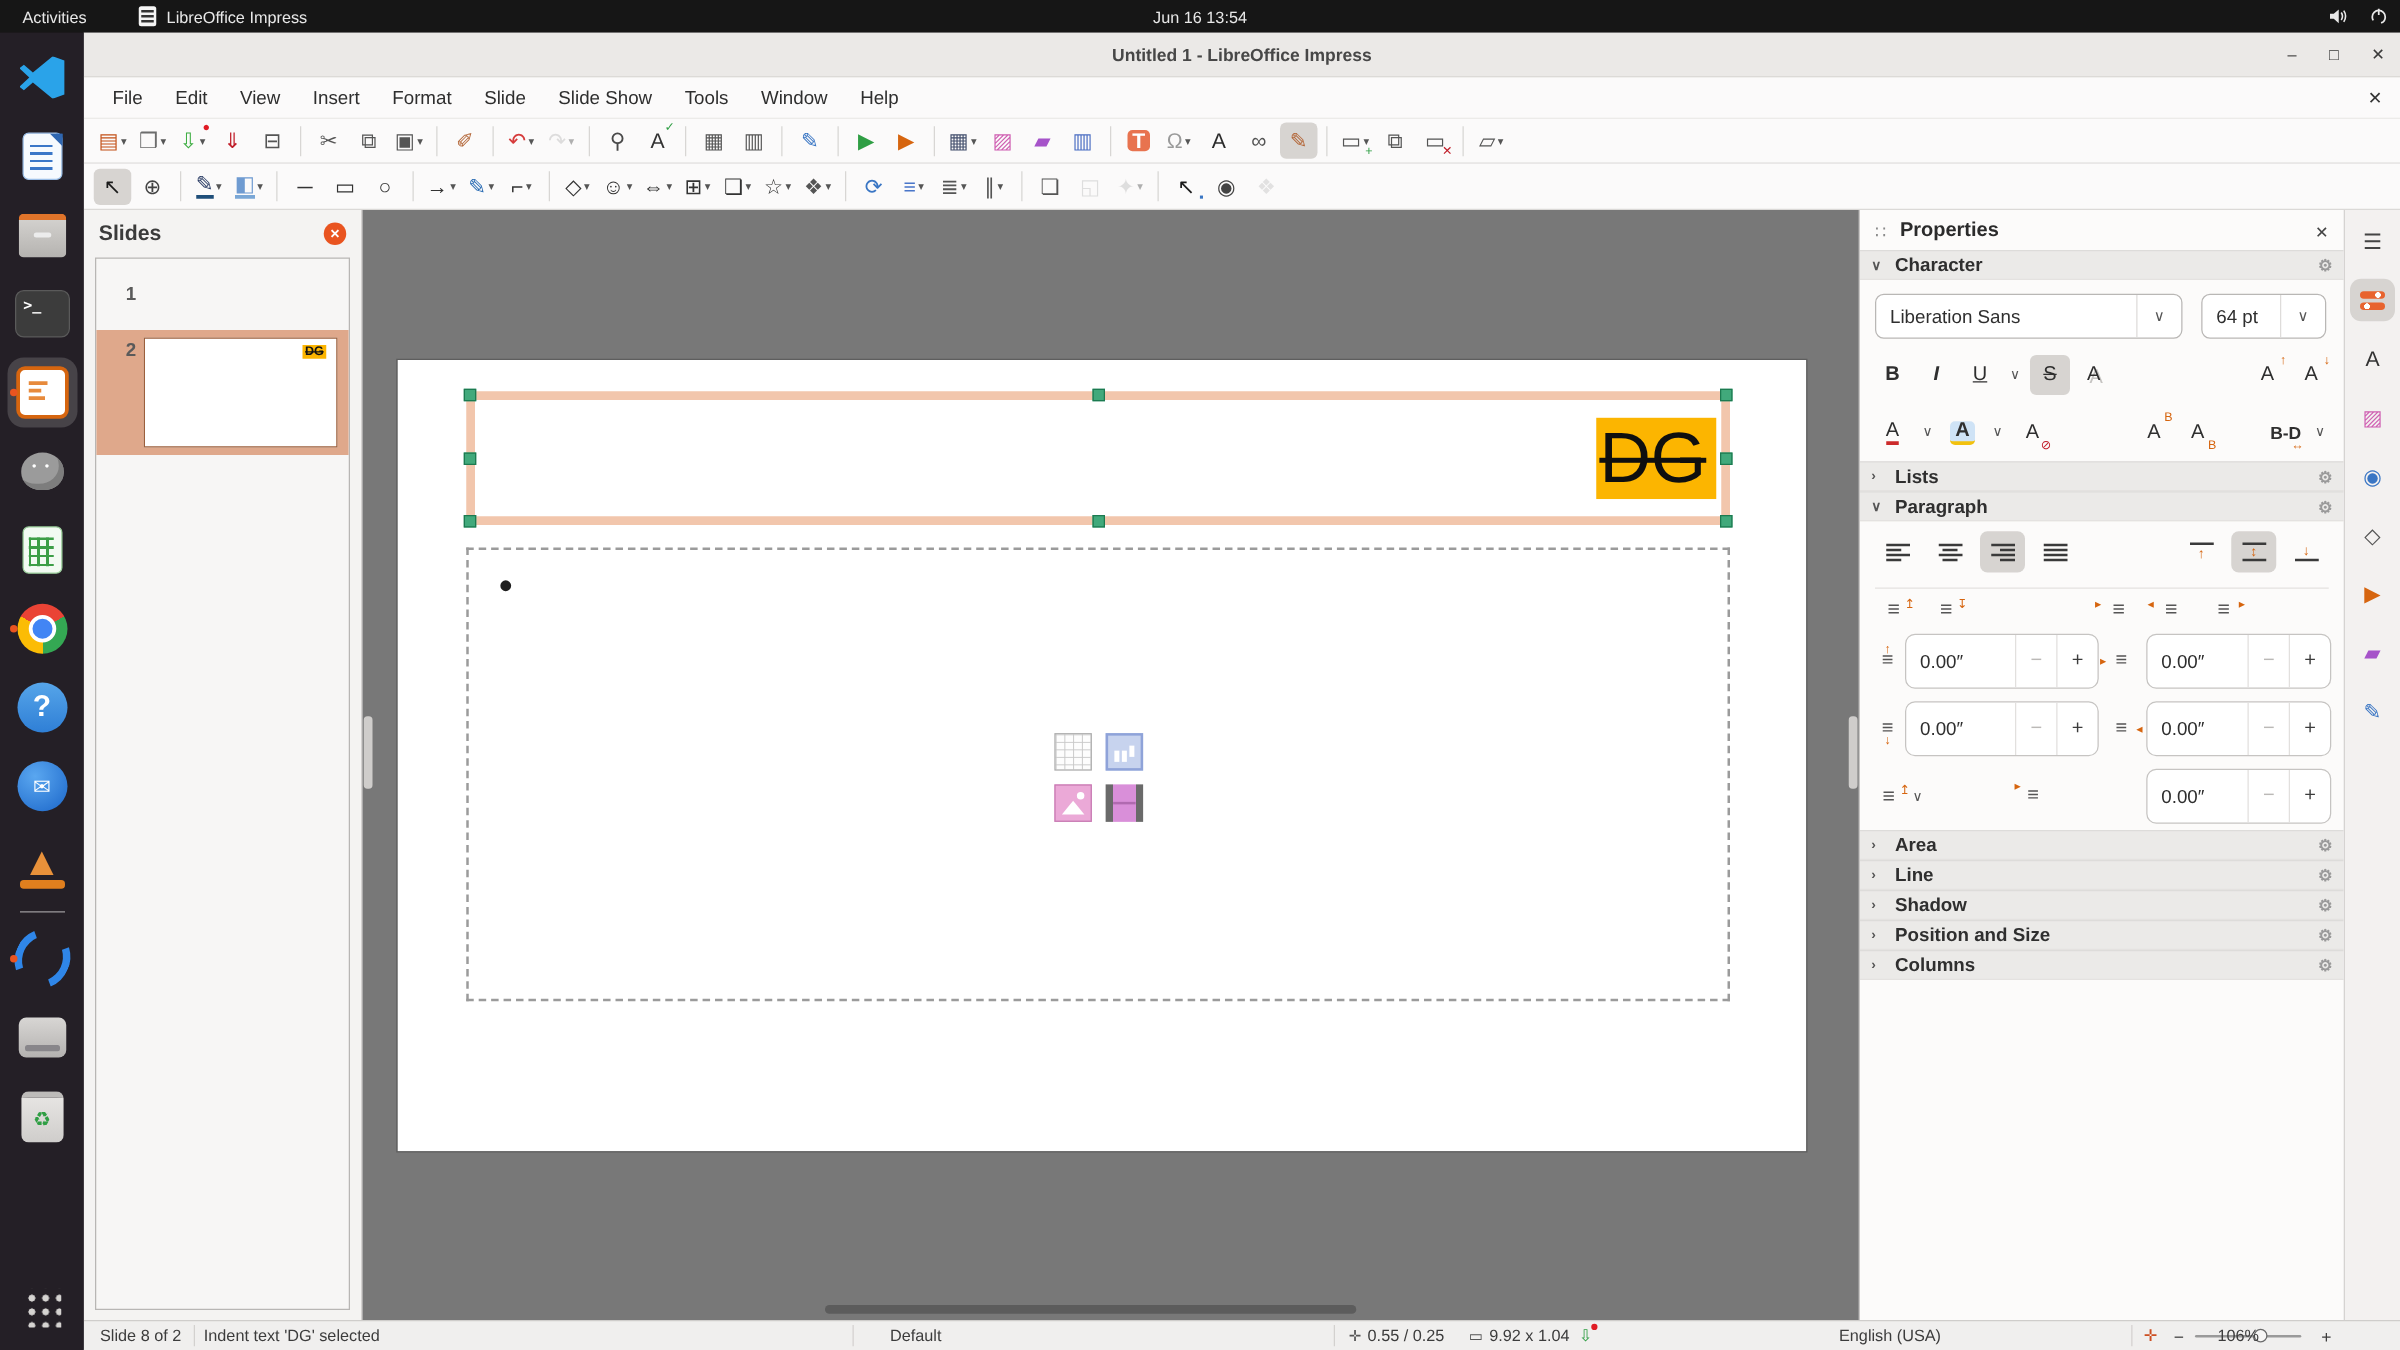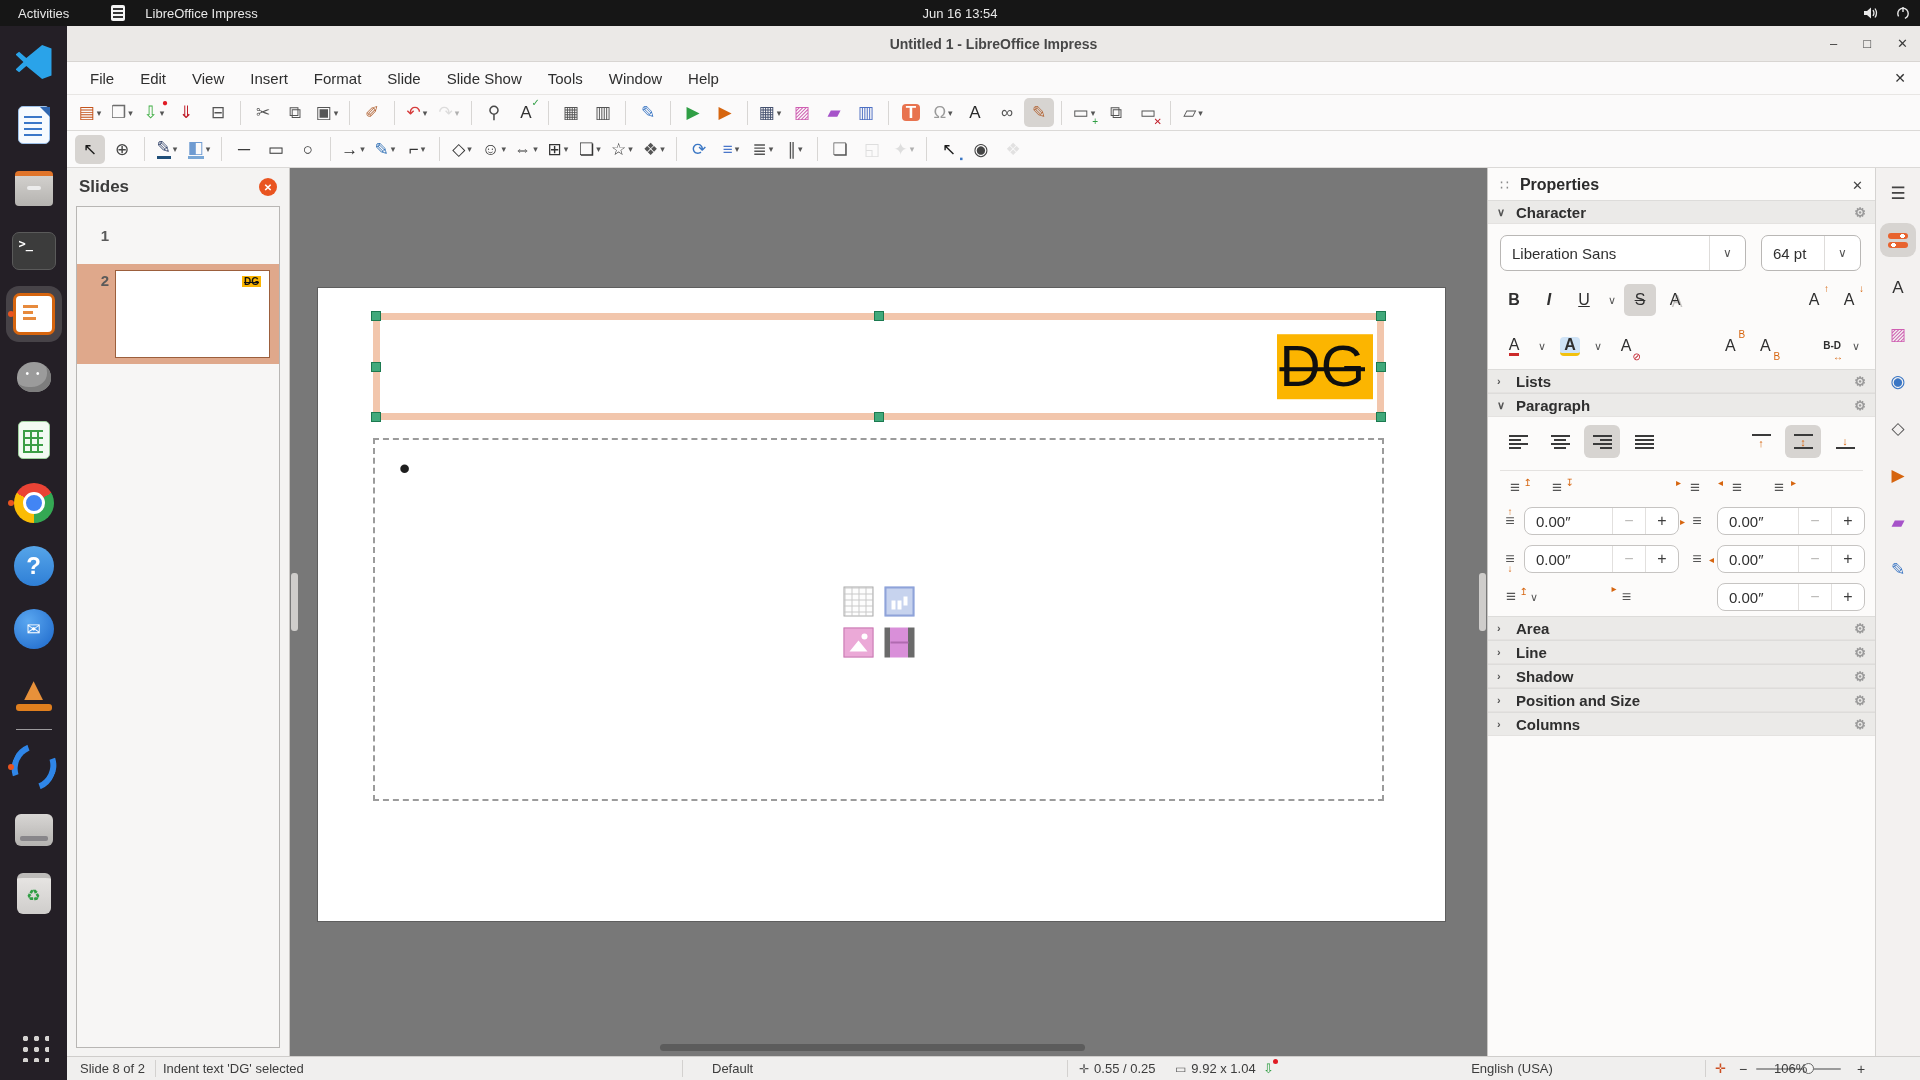--- a/index.html
+++ b/index.html
@@ -1,21 +1,21 @@
 <!DOCTYPE html>
 <html><head>
 <meta charset="utf-8">
 <style>
   * { margin:0; padding:0; box-sizing:border-box; }
   html,body { width:1920px; height:1080px; overflow:hidden; font-family:"Liberation Sans",sans-serif; background:#787878; }
 
   
   .topbar { position:fixed; left:0; top:0; width:1920px; height:26px; background:#161616; color:#e8e8e8; font-size:13px; display:flex; align-items:center; z-index:50; }
   .tb-activities { padding:0 18px; height:100%; display:flex; align-items:center; }
-  .tb-app { display:flex; align-items:center; gap:20px; margin-left:24px; }
+  .tb-app { display:flex; align-items:center; gap:8px; margin-left:24px; }
   .tb-appicon { width:14px; height:16px; background:#f4f4f4; border-radius:2px; position:relative; }
   .tb-appicon::before { content:""; position:absolute; left:2px; top:3px; right:2px; height:2px; background:#333; box-shadow:0 4px 0 #333, 0 8px 0 #333; }
   .tb-clock { position:absolute; left:50%; transform:translateX(-50%); }
   .tb-right { position:absolute; right:10px; display:flex; gap:16px; align-items:center; }
   .tb-right svg { display:block; }
 
   
   .dock { position:fixed; left:0; top:26px; bottom:0; width:67px; background:#241f26; display:flex; flex-direction:column; align-items:center; padding:8px 0 6px; gap:7px; z-index:40; }
   .dock-item { position:relative; width:56px; height:56px; display:flex; align-items:center; justify-content:center; flex:0 0 auto; }
   .dock-item.active { background:rgba(255,255,255,.16); border-radius:13px; }
@@ -123,21 +123,21 @@
   .combo .val { flex:1; display:flex; align-items:center; padding:0 11px; }
   .combo .arrow { width:36px; border-left:1px solid #dedcda; display:flex; align-items:center; justify-content:center; color:#555; font-size:12px; }
   .combo.font { width:246px; }
   .combo.size { width:100px; }
   .btnrow { display:flex; align-items:center; gap:3px; padding:7px 10px; }
   [data-name="bold-button"] .glyph { font-weight:700; }
   [data-name="italic-button"] .glyph { font-style:italic; font-weight:600; }
   [data-name="underline-button"] .glyph { text-decoration:underline; }
   [data-name="strikethrough-button"] .glyph { text-decoration:line-through; }
   [data-name="shadow-button"] .glyph { text-shadow:2px 2px 0 #c6c4c2; }
-  [data-name="character-spacing-button"] .glyph { font-size:10px; font-weight:700;padding-left:36px; }
+  [data-name="character-spacing-button"] .glyph { font-size:14px; font-weight:700;padding-left:36px; }
   .btnrow .tbtn { height:32px; min-width:32px; font-size:16px; }
   .dd-btn { min-width:18px !important; padding:0 !important; }
   .dd-btn .glyph { font-size:11px; color:#555; }
 
   .align-row { display:flex; align-items:center; gap:6px; padding:8px 12px 10px; }
   .al { width:36px; height:33px; border-radius:6px; display:flex; align-items:center; justify-content:center; }
   .al.active { background:#d7d4d1; }
   .albars { width:19px; display:flex; flex-direction:column; gap:2px; }
   .albars i { height:2px; background:#3a3a3a; }
   .al-left .albars i:nth-child(2n){ width:12px; align-self:flex-start; }
@@ -159,21 +159,21 @@
   .mini::after { position:absolute; font-size:10px; color:#d6650f; right:-4px; top:1px; }
   .pi-incsp::after { content:"↥"; } .pi-decsp::after { content:"↧"; }
   .pi-incin::after { content:"▸"; left:-6px; right:auto; } .pi-decin::after { content:"◂"; left:-6px; right:auto; } .pi-hangin::after { content:"▸"; }
   .ind-group { margin-left:96px; display:flex; gap:16px; }
   .frow { display:flex; align-items:center; padding:5px 10px; }
   .fic { position:relative; width:24px; height:22px; display:flex; align-items:center; justify-content:center; margin-right:2px; }
   .fic::before { content:"≡"; font-size:16px; color:#555; }
   .fic::after { position:absolute; font-size:10px; color:#d6650f; }
   .fi-above::after { content:"↑"; top:-4px; } .fi-below::after { content:"↓"; bottom:-4px; }
   .fi-before::after { content:"▸"; left:-5px; } .fi-after::after { content:"◂"; right:-5px; } .fi-first::after { content:"▸"; top:-3px; left:-3px; }
-  .spin { display:flex; height:28px; width:155px; border:1px solid #c6c4c2; border-radius:8px; background:#fff; overflow:hidden; align-items:stretch; }
+  .spin { display:flex; height:44px; width:155px; border:1px solid #c6c4c2; border-radius:8px; background:#fff; overflow:hidden; align-items:stretch; }
   .spin .v { flex:1; display:flex; align-items:center; padding-left:11px; }
   .spin .b { width:33px; display:flex; align-items:center; justify-content:center; border-left:1px solid #e2e0de; font-size:16px; }
   .spin .minus { color:#bbb9b7; } .spin .plus { color:#3c3c3c; }
   .spin.right { width:148px; margin-left:auto; }
   .fic.rfic { margin-left:auto; }
   .frow .ls-dd { font-size:11px; color:#555; margin-left:6px; }
   .collapsed-list .section-h { font-size:15px; }
   .props-rest { height:300px; }
 
   

